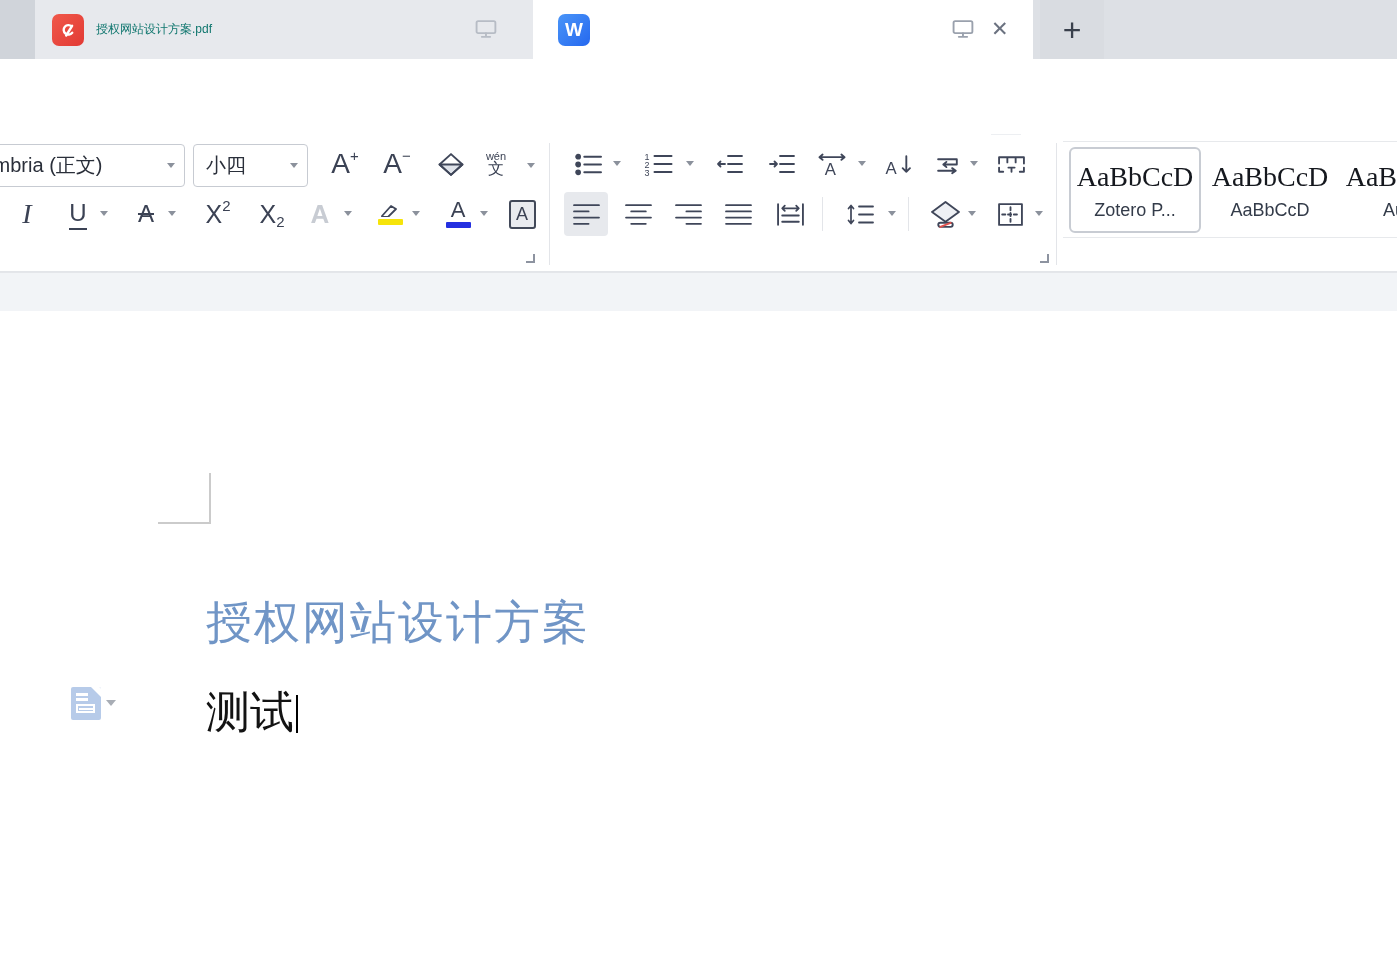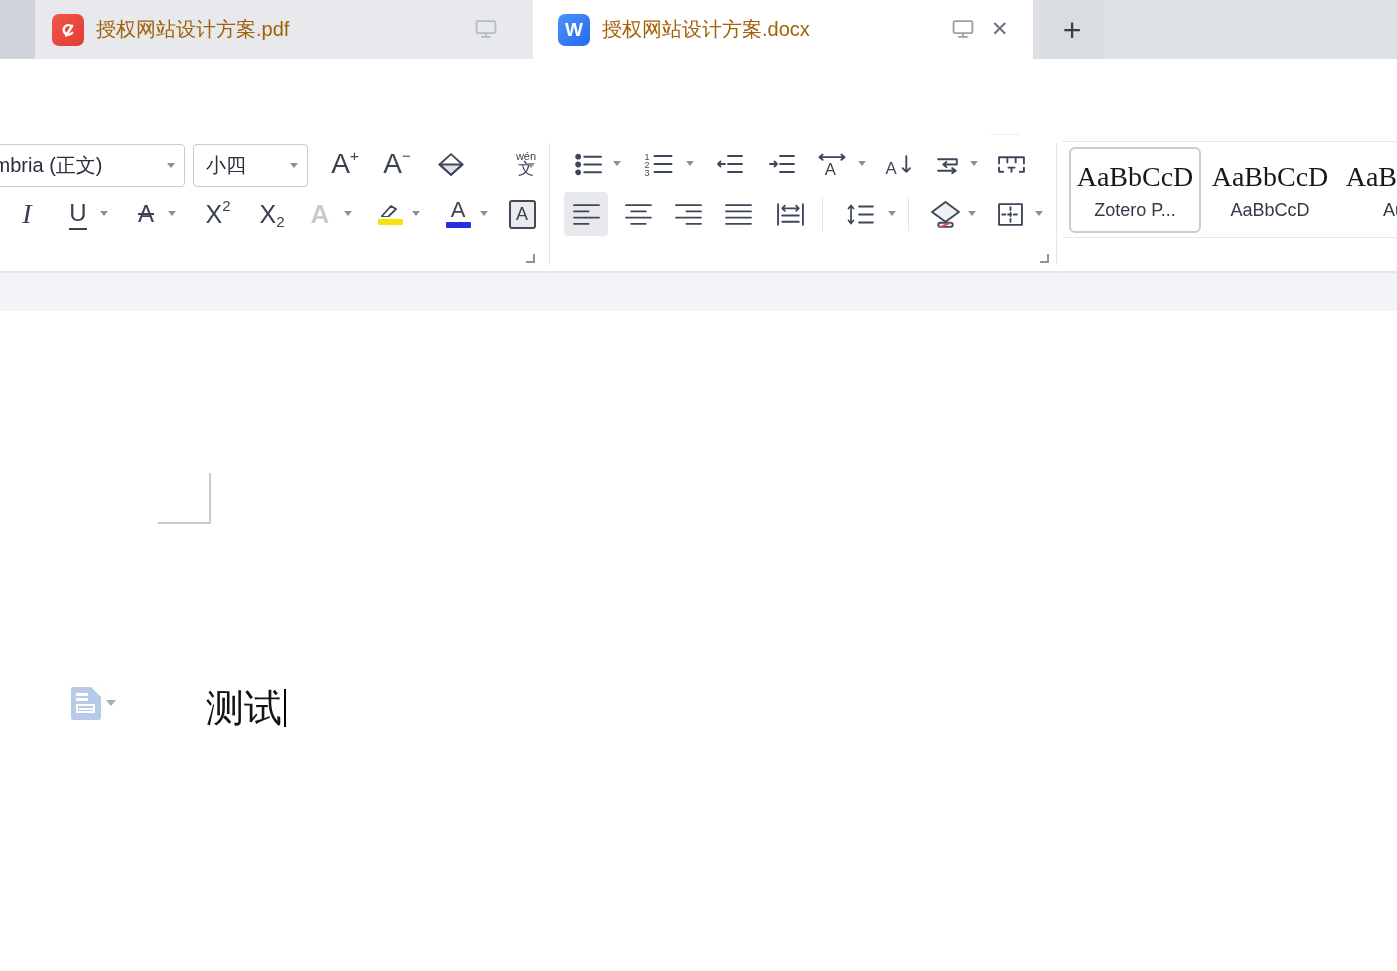--- a/index.html
+++ b/index.html
@@ -10,21 +10,21 @@
   
   .tabbar { position:absolute; left:0; top:0; width:1397px; height:59px; background:#dde0e5; }
   .edge-strip { position:absolute; left:0; top:0; width:35px; height:59px; background:#d0d4da; }
   .tab { position:absolute; top:0; height:59px; display:flex; align-items:center; }
   .tab-pdf { left:35px; width:498px; background:#e7e9ed; padding-left:17px; }
   .tab-docx { left:533px; width:500px; background:#ffffff; padding-left:25px; }
   .fileicon { width:32px; height:32px; border-radius:7px; display:flex; align-items:center; justify-content:center; flex:none; }
   .fileicon.pdf { background:linear-gradient(135deg,#f0584a,#e23a34); }
   .fileicon.wps { background:linear-gradient(135deg,#4a95f8,#2568ef); }
   .wps-w { color:#fff; font-weight:800; font-size:19px; }
-  .tabtitle { font-size:20px; color:#a16207; margin-left:12px; white-space:nowrap; }
+  .tabtitle { font-size:12px; color:#0f766e; margin-left:12px; white-space:nowrap; }
   .monitor-ic { position:absolute; top:19px; }
   .close-x { position:absolute; left:458px; top:15px; font-size:21px; color:#6b7280; line-height:28px; }
   .newtab { position:absolute; left:1040px; top:0; width:64px; height:59px; background:#d9dce1; display:flex; align-items:center; justify-content:center; }
   .newtab span { font-size:32px; font-weight:300; color:#39404c; line-height:30px; }
 
   
   .menubar { position:absolute; left:0; top:59px; width:1397px; height:76px; background:#fff; }
   .undo-circle { position:absolute; left:-13px; top:87px; width:26px; height:26px; border:2px solid #b4b9c1; border-radius:50%; }
   .dd { width:0; height:0; border-left:4.5px solid transparent; border-right:4.5px solid transparent; border-top:5.5px solid #8b919c; }
   .menu-caret { position:absolute; left:24px; top:99px; }
@@ -71,21 +71,21 @@
   .styleitem.selected { border:2px solid #c8ccd3; border-radius:6px; }
   .stylepreview { font-family:"Liberation Serif","DejaVu Serif",serif; font-size:28px; color:#15181e; line-height:34px; white-space:nowrap; }
   .stylelabel { font-size:18px; color:#333b49; margin-top:6px; white-space:nowrap; }
 
   
   .grayband { position:absolute; left:0; top:272px; width:1397px; height:39px; background:#f2f4f7; border-top:1px solid #e4e6ea; }
   .docarea { position:absolute; left:0; top:311px; width:1397px; height:660px; background:#fff; }
   .cornV { position:absolute; left:209px; top:162px; width:2px; height:51px; background:#cbcbcb; }
   .cornH { position:absolute; left:158px; top:211px; width:53px; height:2px; background:#cbcbcb; }
   .doc-title { position:absolute; left:206px; top:281px; font-family:"Liberation Serif","DejaVu Serif",serif; font-size:46px; color:#7095C6; letter-spacing:2px; white-space:nowrap; }
-  .doc-body { position:absolute; left:206px; top:372px; font-family:"Liberation Serif","DejaVu Serif",serif; font-size:38px; color:#131313; white-space:nowrap; }
+  .doc-body { position:absolute; left:206px; top:372px; font-family:"Liberation Serif","DejaVu Serif",serif; font-size:44px; color:#131313; white-space:nowrap; }
   .cursor { display:inline-block; width:2px; height:38px; background:#000; vertical-align:-6px; margin-left:2px; }
   .micon { position:absolute; left:71px; top:376px; width:30px; height:33px; background:#b7cbe9; border-radius:2px; overflow:hidden; }
   .micon .fold { position:absolute; right:0; top:0; width:0; height:0; border-top:10px solid #fff; border-left:10px solid transparent; }
   .micon .s1 { position:absolute; left:5px; top:6px; width:12px; height:3px; background:#fff; }
   .micon .s2 { position:absolute; left:5px; top:11px; width:12px; height:3px; background:#fff; }
   .micon .bx { position:absolute; left:5px; top:17px; width:19px; height:9px; border:2px solid #fff; }
   .micon .bl { position:absolute; left:8px; top:20.5px; width:14px; height:2px; background:#fff; }
   .micon-caret { position:absolute; left:106px; top:389px; border-left:5px solid transparent; border-right:5px solid transparent; border-top:6px solid #a8adb5; }
 </style>
 </head>
@@ -110,21 +110,20 @@
               <path d="M10.5 13.5v3.5M6.5 17h8"></path>
             </g>
           </svg>
       </span>
     </div>
 
     <div class="tab tab-docx">
       <div class="fileicon wps">
         <span class="wps-w">W</span>
       </div>
-      <span class="tabtitle">授权网站设计方案.docx</span>
       <span class="monitor-ic" style="left:419px;">
         <svg width="23" height="21" viewBox="0 0 22 20">
             <g stroke="#9aa1ad" fill="none" stroke-width="1.8" stroke-linecap="round">
               <rect x="1.5" y="2" width="18" height="11.5" rx="1.5"></rect>
               <path d="M10.5 13.5v3.5M6.5 17h8"></path>
             </g>
           </svg>
       </span>
       <span class="close-x">✕</span>
     </div>
@@ -185,21 +184,21 @@
     <div class="rbtn r1" style="left:374px; width:46px;">
       <span class="glyph" style="font-size:28px;">A</span>
         <span class="gmod-sup">−</span>
     </div>
     <div class="rbtn r1" style="left:428px; width:46px;">
       <svg width="28" height="25" viewBox="0 0 26 24" class="rsvg">
           <path d="M2 12L13 22 24 12Z" fill="#dfe3ea"></path>
           <path d="M13 2L24 12 13 22 2 12Z"></path>
         </svg>
     </div>
-    <div class="rbtn r1" style="left:506px; width:40px;">
+    <div class="rbtn r1" style="left:476px; width:40px;">
       <span class="colstack">
         <span class="pinyin-top">wén</span>
         <span class="pinyin-bot">文</span>
       </span>
     </div>
     <span class="dd rdd" style="left:527px; top:28px;"></span>
 
     <div class="rbtn r2" style="left:8px; width:38px;">
       <span class="serifI">I</span>
     </div>
@@ -383,16 +382,17 @@
 
     <div class="micon">
       <span class="fold"></span>
       <span class="s1"></span>
       <span class="s2"></span>
       <span class="bx"></span>
       <span class="bl"></span>
     </div>
     <div class="micon-caret"></div>
 
+    <div class="doc-title">授权网站设计方案</div>
     <div class="doc-body"><span>测试</span><span class="cursor"></span></div>
   </div>
 
 </div>
 
 </body></html>

